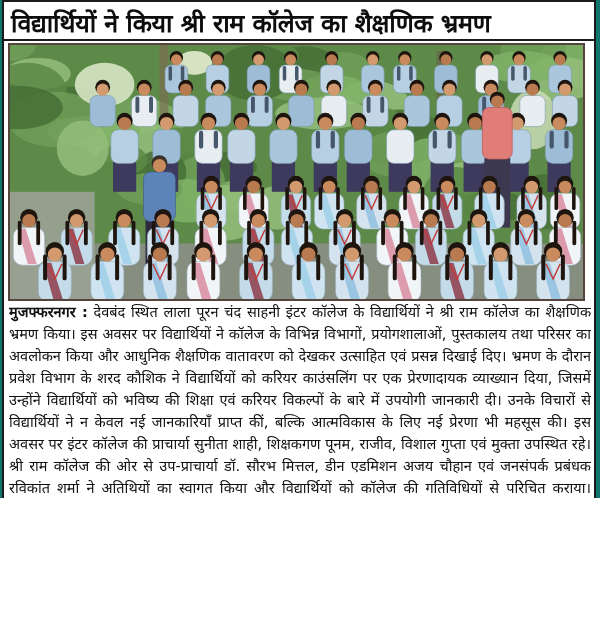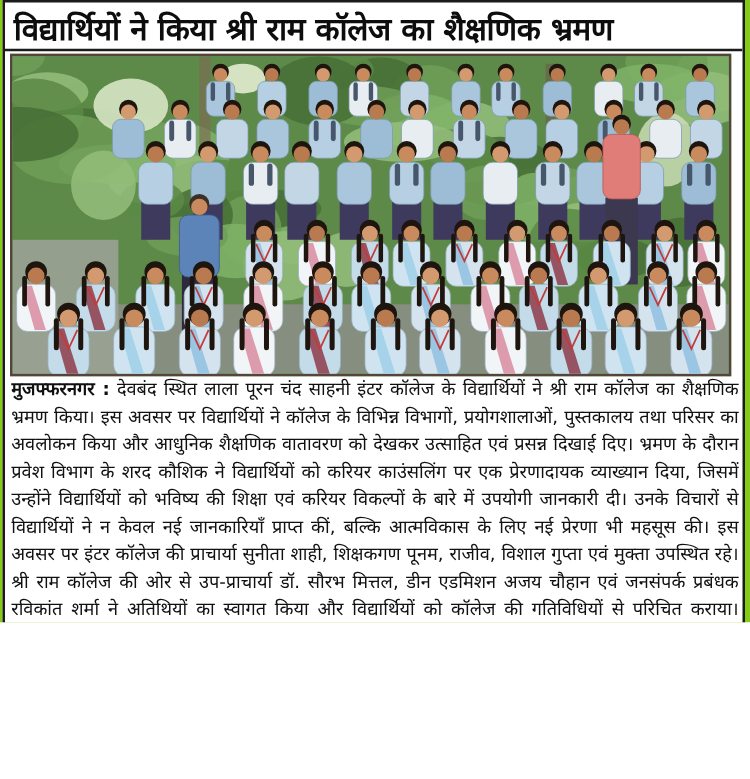--- a/index.html
+++ b/index.html
@@ -1,16 +1,16 @@
 <!DOCTYPE html>
 <html><head>
 <meta charset="utf-8">
 <style>
   html,body{margin:0;padding:0;background:#ffffff;}
-  .clip{position:relative;width:600px;height:498px;background:#84cc16;overflow:hidden;
+  .clip{position:relative;width:600px;height:498px;background:#0f766e;overflow:hidden;
         font-family:"DejaVu Sans",sans-serif;}
   .frame{position:absolute;left:2px;top:0;width:594px;height:611px;border:2px solid #1b1b1b;
          background:#ffffff;box-sizing:border-box;overflow:hidden;}
   .headline-band{height:39px;border-bottom:2px solid #1b1b1b;display:flex;align-items:center;
                  padding:2px 6px 0 7px;box-sizing:border-box;overflow:hidden;}
   .headline{margin:0;font-size:25px;font-weight:700;white-space:nowrap;letter-spacing:-0.3px;
             color:#0d0d0d;display:inline-block;transform-origin:0 50%;}
   .photo-frame{position:absolute;left:4px;top:41px;width:577px;height:258px;
                border:2px solid #54443c;box-sizing:border-box;background:#6f9e57;}
   .photo-frame svg{display:block;width:100%;height:100%;}

